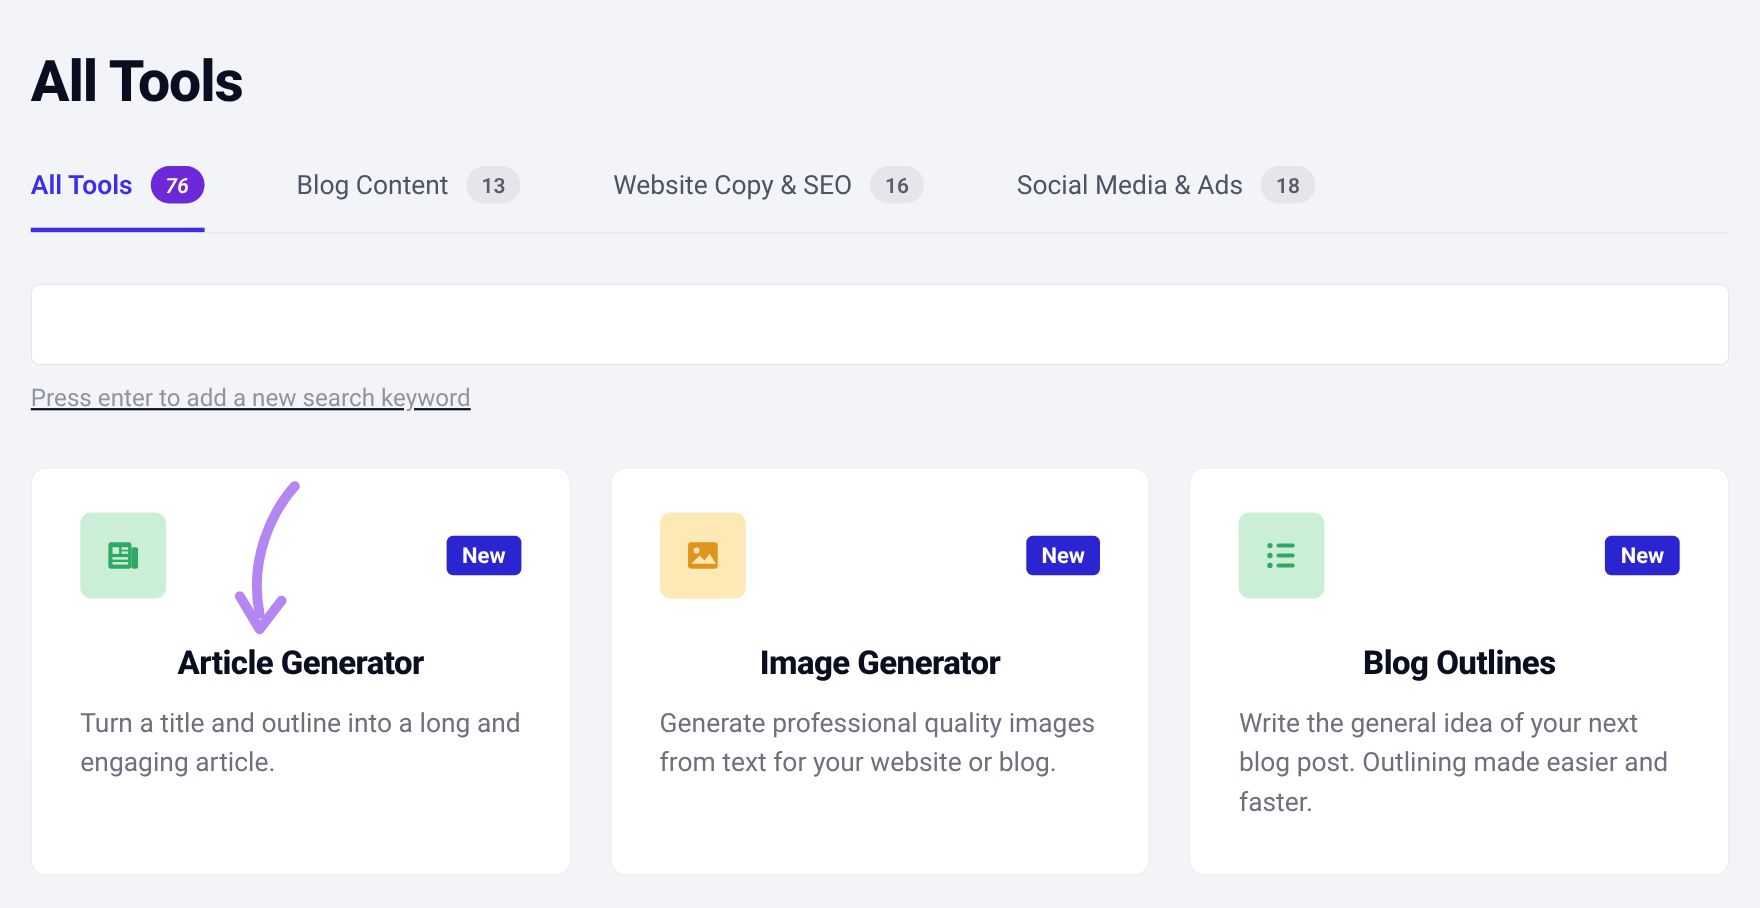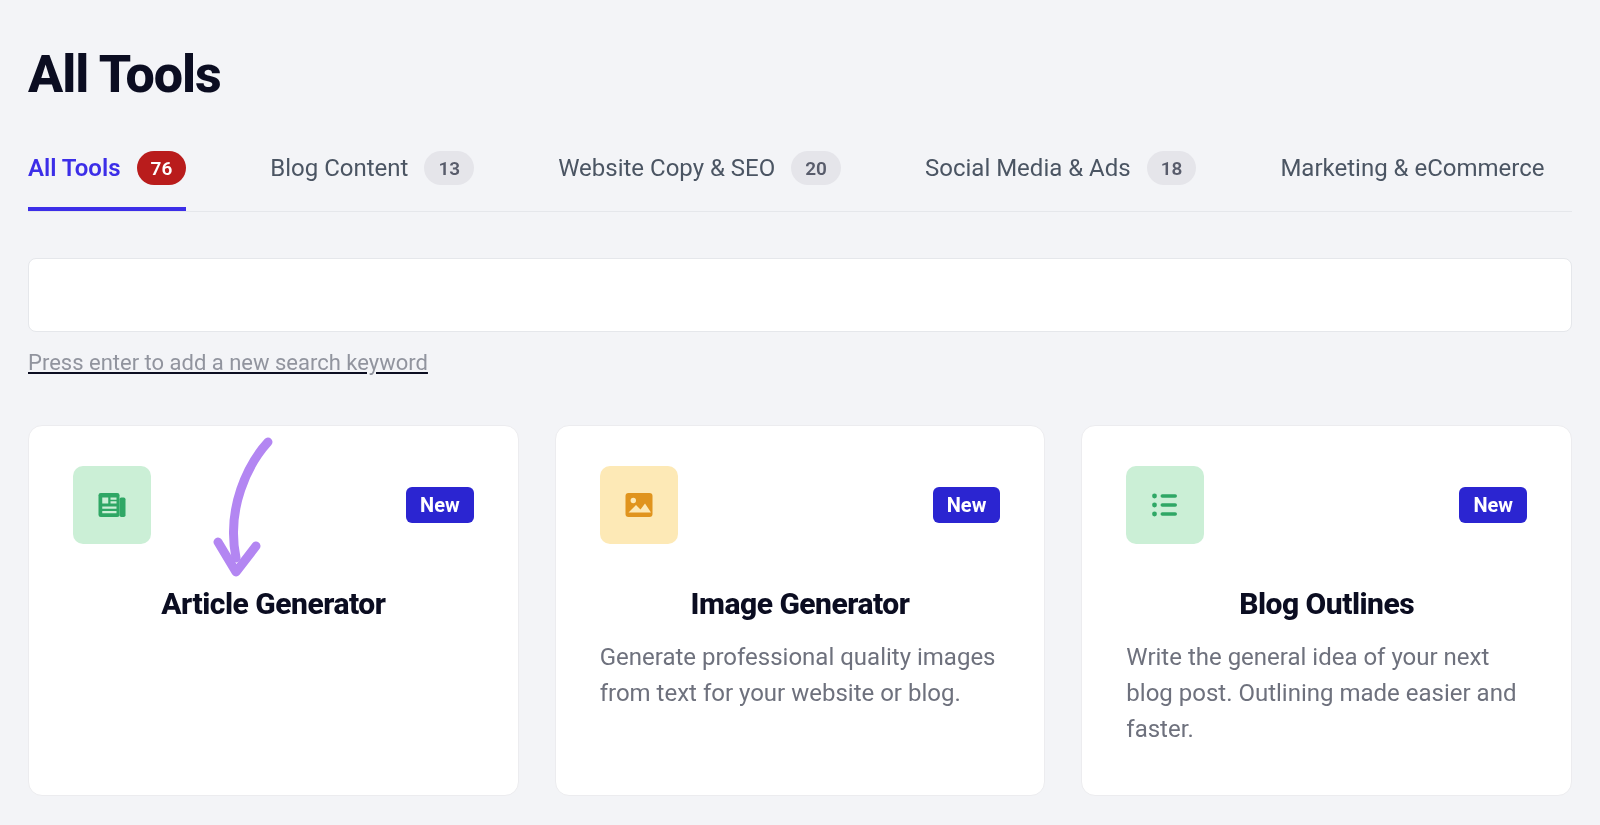--- a/index.html
+++ b/index.html
@@ -58,22 +58,23 @@
     padding: 0 14px;
     border-radius: 20px;
     font-size: 19px;
     font-weight: 600;
   }
   .tab .badge.default {
     background: #E5E5EA;
     color: #585C6B;
   }
   .tab.active .badge {
-    background: #b91c1c;
+    background: #6d28d9;
     color: #FFFFFF;
+    font-style: italic;
   }
 
   
   .search-wrap { margin-top: 46px; text-decoration: underline; }
   .search-input {
     width: 100%;
     height: 74px;
     border: 1px solid #E5E7EB;
     border-radius: 8px;
     background: #FFFFFF;
@@ -161,28 +162,25 @@
     <div class="tab active">
       <span>All Tools</span>
       <span class="badge">76</span>
     </div>
     <div class="tab">
       <span>Blog Content</span>
       <span class="badge default">13</span>
     </div>
     <div class="tab">
       <span>Website Copy &amp; SEO</span>
-      <span class="badge default">20</span>
+      <span class="badge default">16</span>
     </div>
     <div class="tab">
       <span>Social Media &amp; Ads</span>
       <span class="badge default">18</span>
-    </div>
-    <div class="tab">
-      <span>Marketing &amp; eCommerce</span>
     </div>
   </div>
 
   <div class="search-wrap">
     <input class="search-input" type="text" value="" style="">
     <div class="search-help">Press enter to add a new search keyword</div>
   </div>
 
   <div class="cards">
 
@@ -195,20 +193,21 @@
             <rect x="11" y="7" width="4" height="1.5" fill="#CBEFD6"></rect>
             <rect x="11" y="9.5" width="4" height="1.5" fill="#CBEFD6"></rect>
             <rect x="5.5" y="13" width="9.5" height="1.5" fill="#CBEFD6"></rect>
             <rect x="5.5" y="16" width="9.5" height="1.5" fill="#CBEFD6"></rect>
             <rect x="17" y="7" width="4" height="13" rx="1.2" fill="#2FA765"></rect>
           </svg>
         </div>
         <span class="new-badge">New</span>
       </div>
       <div class="card-title">Article Generator</div>
+      <div class="card-desc">Turn a title and outline into a long and engaging article.</div>
     </div>
 
     <div class="card">
       <div class="card-top">
         <div class="icon-tile amber">
           <svg width="36" height="36" viewBox="0 0 24 24" fill="none">
             <rect x="3" y="4" width="18" height="16" rx="2" fill="#E0941E"></rect>
             <circle cx="8.2" cy="9" r="1.8" fill="#FDE9B6"></circle>
             <path d="M5 17 L10 12 L13 15 L16 11 L20 17 Z" fill="#FDE9B6"></path>
           </svg>

